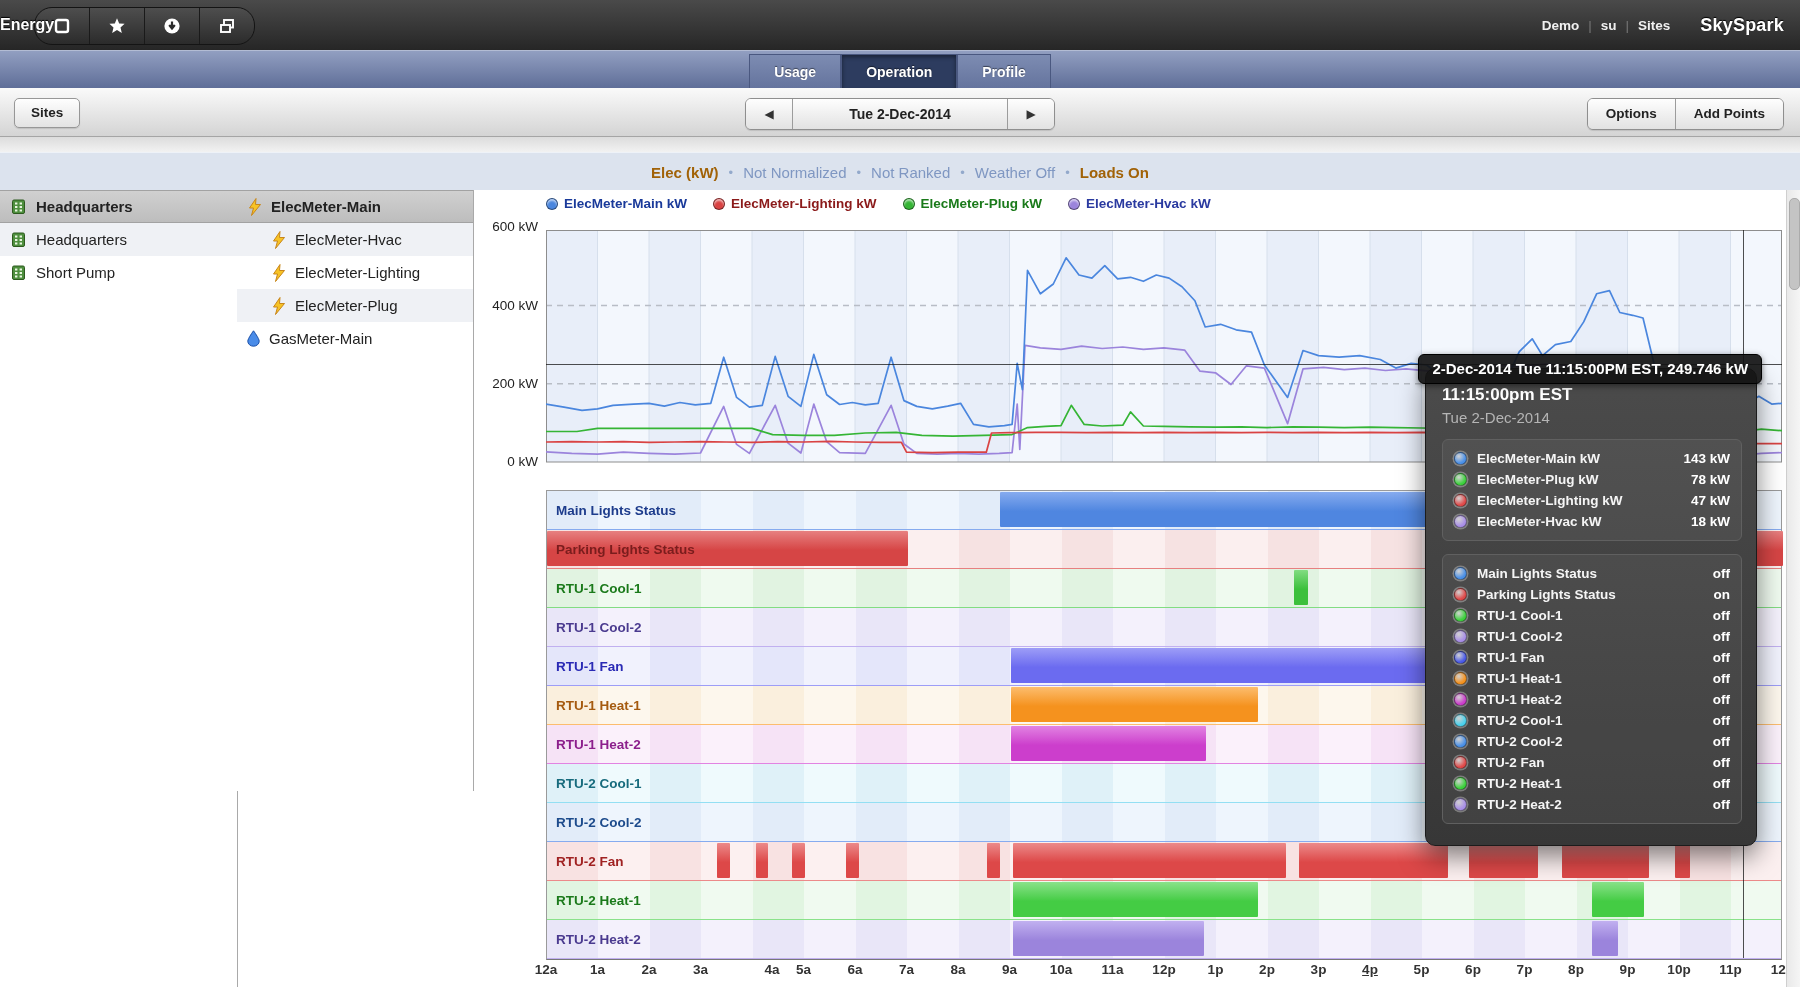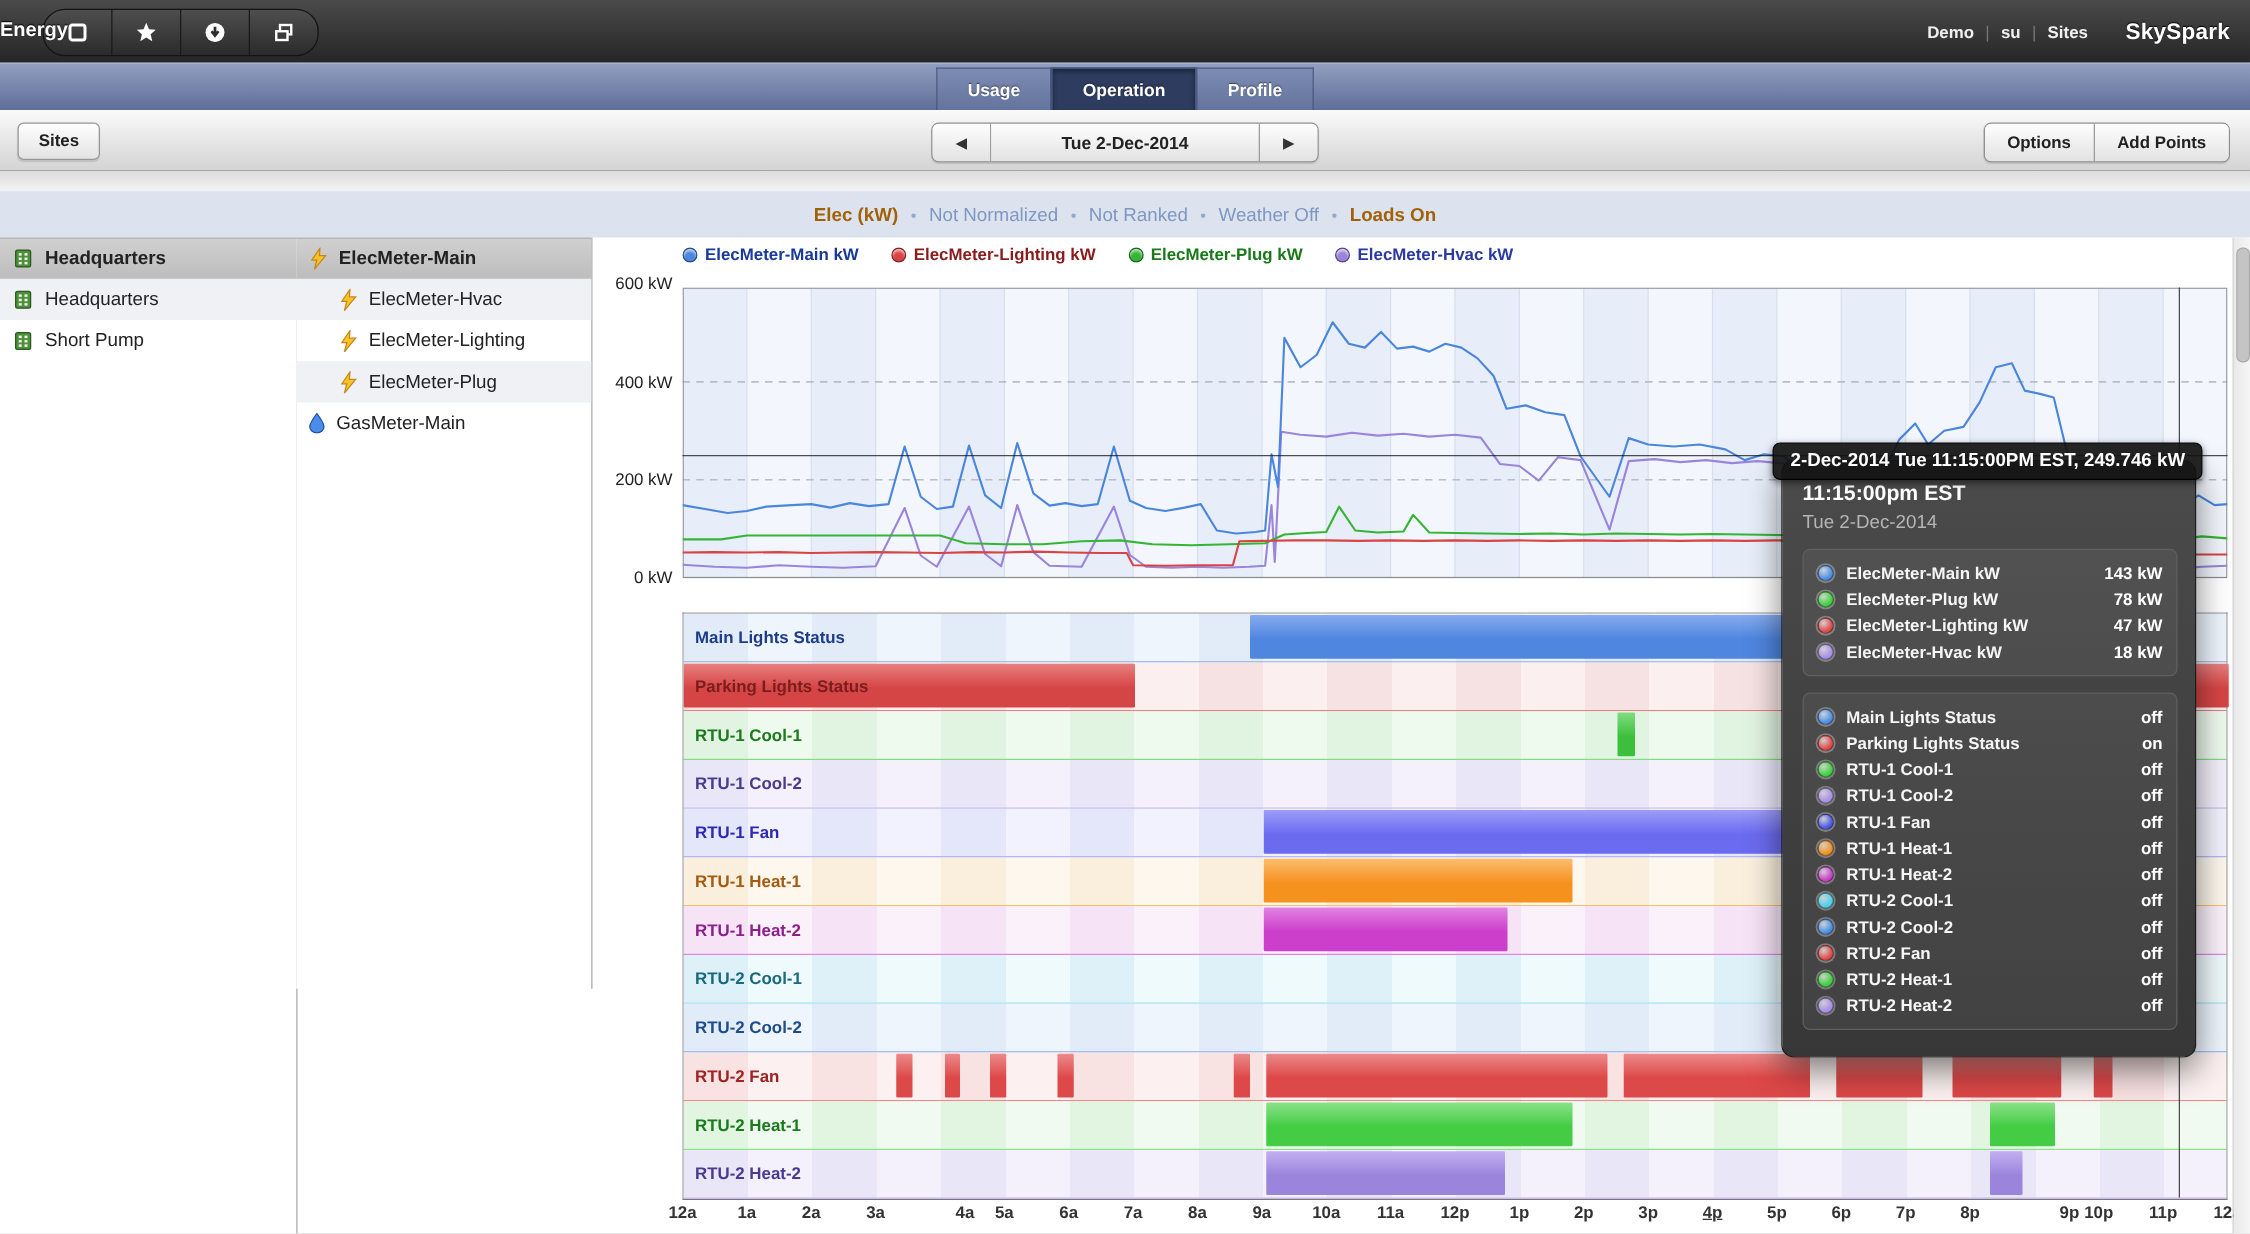--- a/index.html
+++ b/index.html
@@ -417,21 +417,21 @@
         <span style="left: 566.5px;">11a</span>
         <span style="left: 618px;">12p</span>
         <span style="left: 669.5px;">1p</span>
         <span style="left: 721px;">2p</span>
         <span style="left: 772.5px;">3p</span>
         <span style="left: 824px; text-decoration: underline;">4p</span>
         <span style="left: 875.5px;">5p</span>
         <span style="left: 927px;">6p</span>
         <span style="left: 978.5px;">7p</span>
         <span style="left: 1030px;">8p</span>
-        <span style="left: 1081.5px; margin-left: 28px;">9p</span>
+        <span style="left: 1081.5px;">9p</span>
         <span style="left: 1133px;">10p</span>
         <span style="left: 1184.5px;">11p</span>
         <span style="left: 1236px;">12a</span>
       </div>
 
     <div class="crosshair-h" id="crosshair-h" style="left: 546px; width: 1236px; top: 174.292px;"></div>
     <div class="crosshair-v" id="crosshair-v" style="left: 1743.38px; top: 40px; height: 728px;"></div>
     <div id="cursor-dots">
         <div class="cursor-dot" style="left: 1738.88px; top: 211.554px;"></div>
         <div class="cursor-dot" style="left: 1738.88px; top: 236.984px;"></div>

